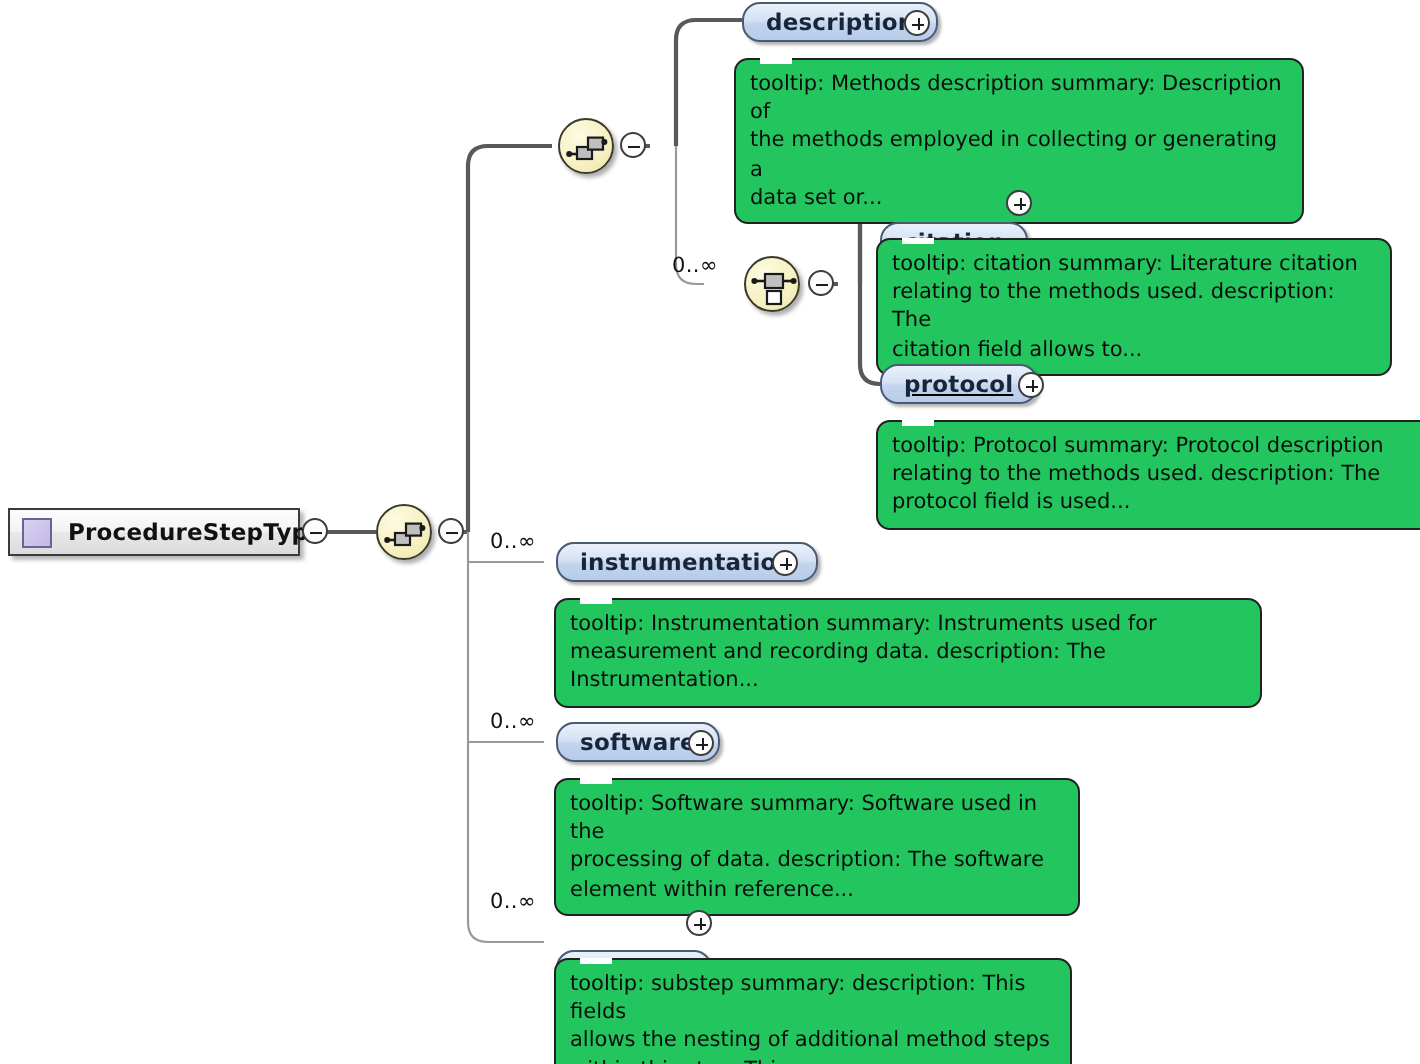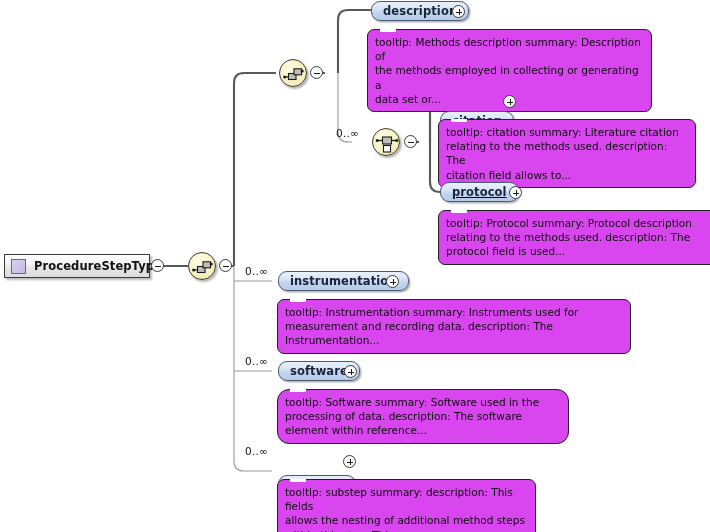--- a/index.html
+++ b/index.html
@@ -37,21 +37,21 @@
     border:1px solid #4a5a73;border-radius:9px;
     background:linear-gradient(to bottom,#e9f0fb 0%,#d5e2f4 45%,#c2d4ee 55%,#b7cbe9 100%);
     box-shadow:1.5px 1.5px 1.6px rgba(0,0,0,0.30);
     white-space:nowrap;
   }
   .elem .elabel{font-size:11.5px;font-weight:bold;color:#17243a;letter-spacing:.1px;}
 
   
   .tip{
     position:absolute;box-sizing:border-box;
-    border:1px solid #222;border-radius:7px;background:#d946ef;
+    border:1px solid #222;border-radius:7px;background:#22c55e;
     padding:5px 7px 5px 7px;
     font-size:10.5px;line-height:14.2px;color:#0d0d0d;
   }
   .tip .tail{
     position:absolute;top:-7px;left:12px;width:16px;height:8px;overflow:hidden;
   }
   .tip .tail:before{
     content:"";position:absolute;left:0;top:7px;width:16px;height:14px;
     border:1px solid #222;border-radius:0 0 9px 9px;background:#fff;
     transform:rotate(0deg);
@@ -216,21 +216,21 @@
     <span class="tipline">tooltip: Instrumentation summary: Instruments used for</span>
     <span class="tipline">measurement and recording data. description: The</span>
     <span class="tipline">Instrumentation...</span>
   </div>
 
   <div class="occ" style="left:245px;top:355px;">0..∞</div>
   <div class="elem" style="left:278px;top:361px;">
     <span class="elabel">software</span>
   </div>
   <div class="tog plus" style="left:344px;top:365px;"></div>
-  <div class="tip" style="left:277px;top:389px;width:292px;border-radius:12px;">
+  <div class="tip" style="left:277px;top:389px;width:263px;">
     <span class="tail"></span>
     <span class="tailcap"></span>
     <span class="tipline">tooltip: Software summary: Software used in the</span>
     <span class="tipline">processing of data. description: The software</span>
     <span class="tipline">element within reference...</span>
   </div>
 
   <div class="occ" style="left:245px;top:445px;">0..∞</div>
   <div class="elem" style="left:278px;top:451px;margin-top:24px;">
     <span class="elabel">subStep</span>

